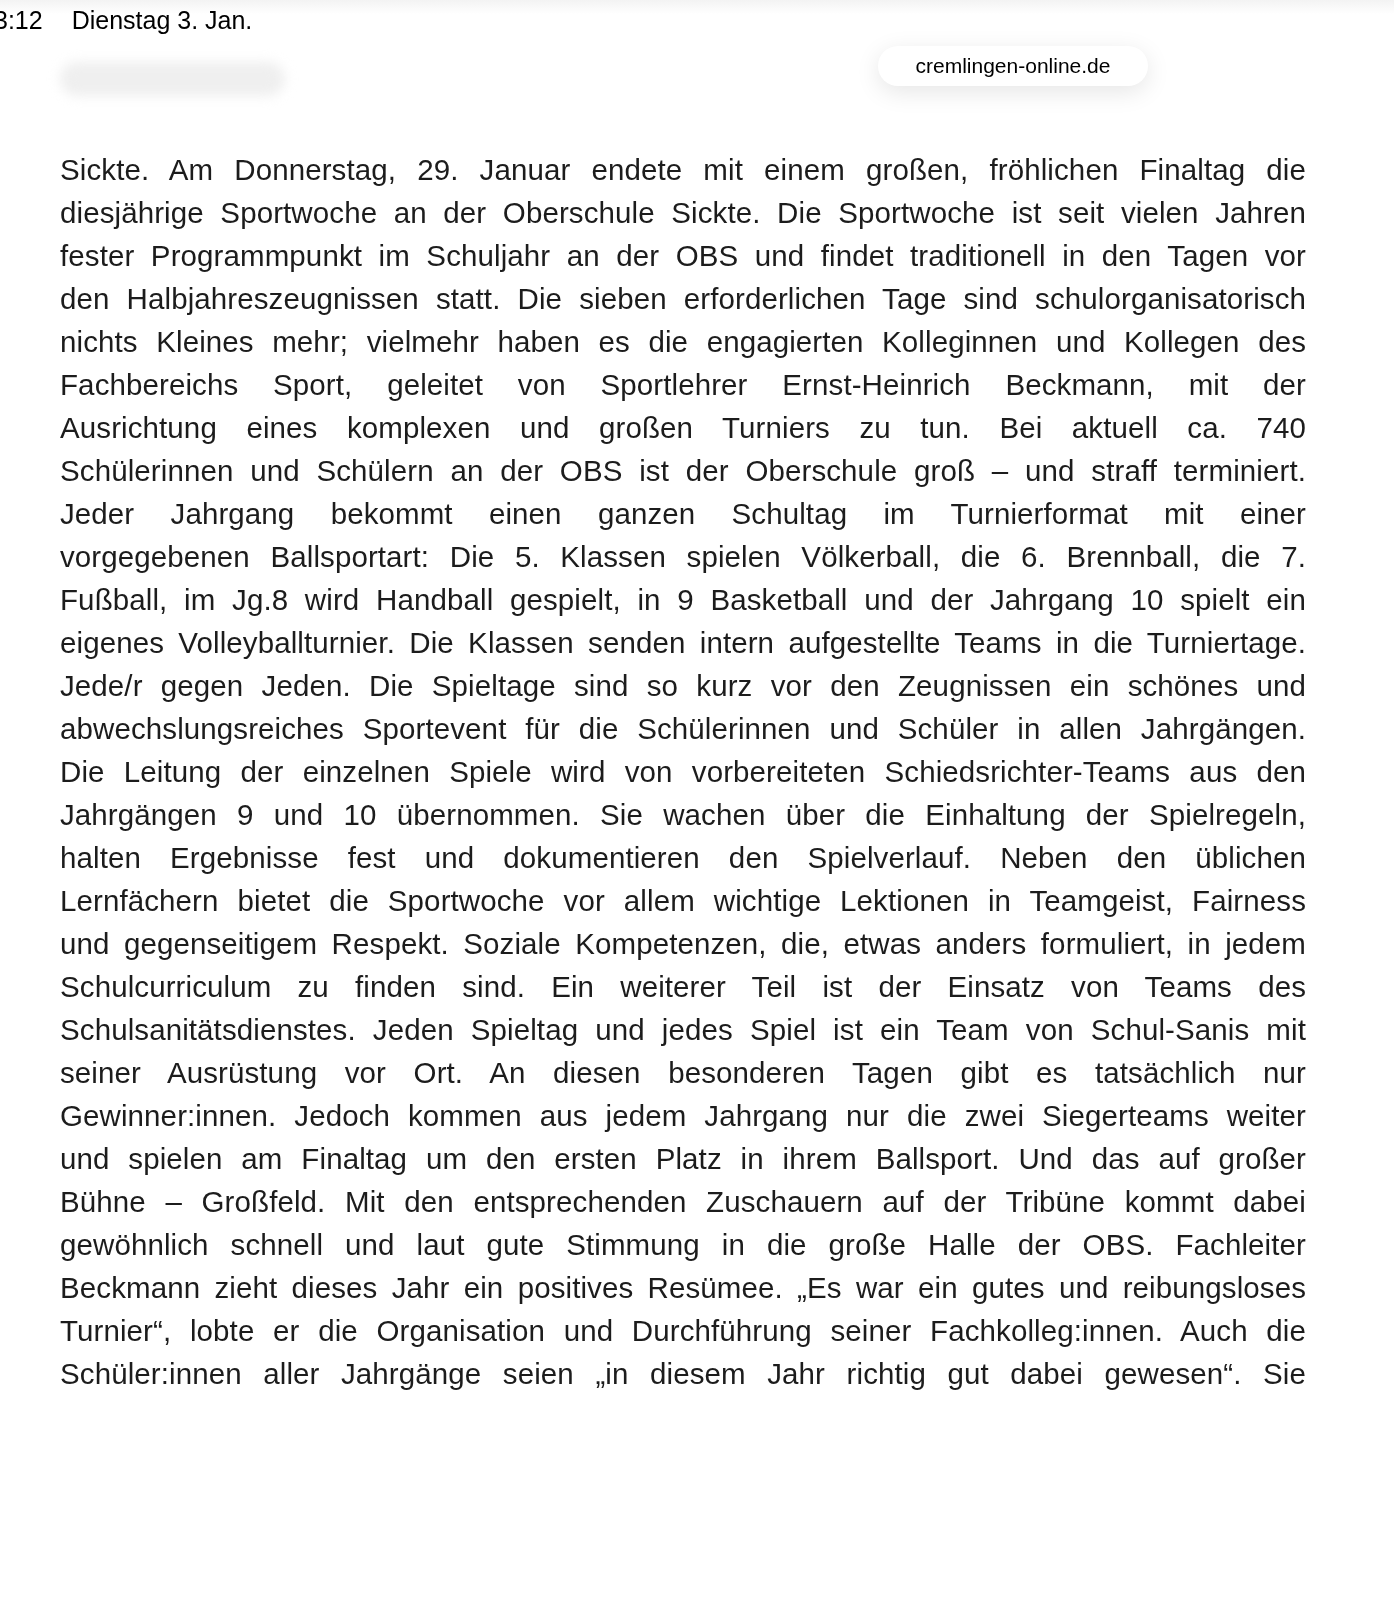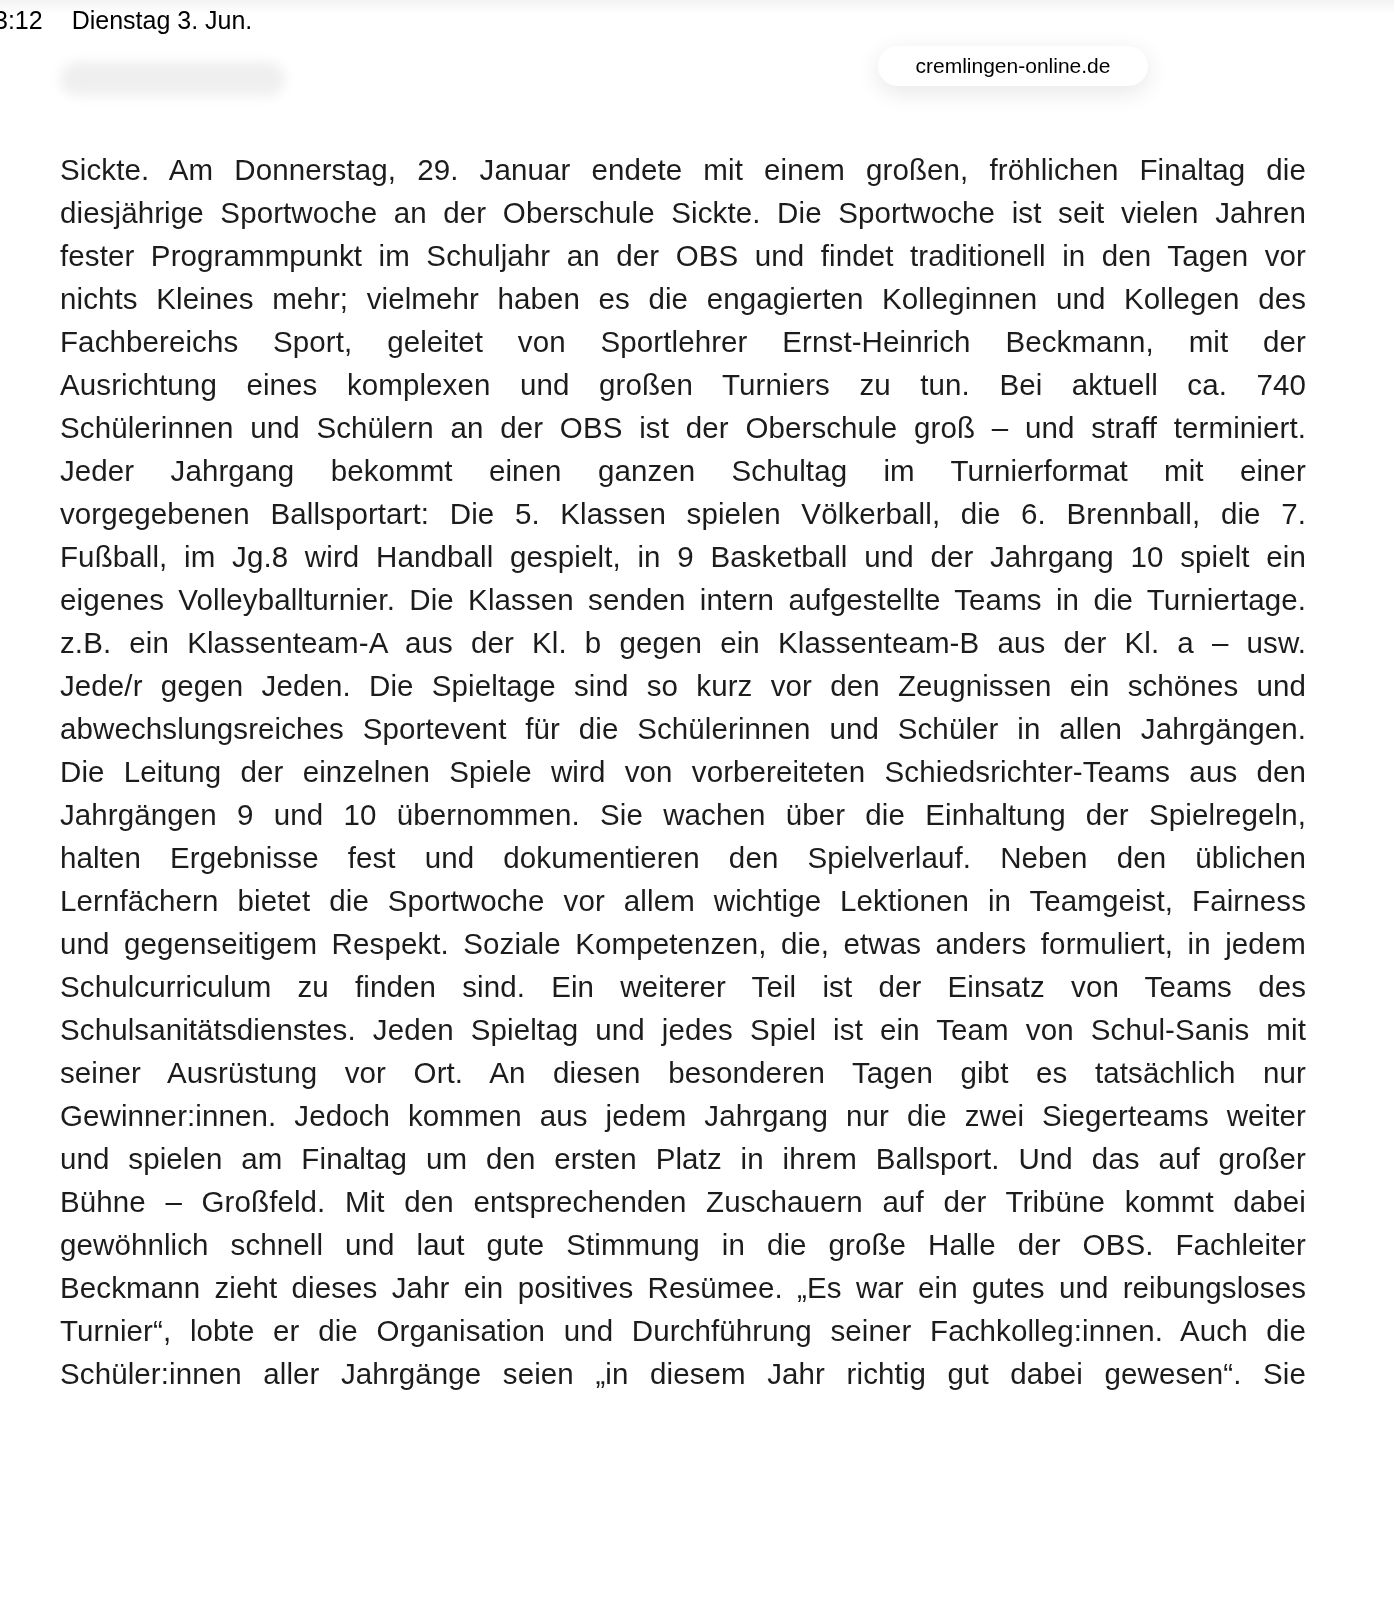--- a/index.html
+++ b/index.html
@@ -21,42 +21,42 @@
     text-align-last:justify; white-space:nowrap; overflow:hidden; letter-spacing:0.1px; }
   .line.last { text-align-last:left; }
 </style>
 </head>
 <body>
 
 <div class="topfade"></div>
 
 <div class="status">
   <span class="time">3:12</span>
-  <span>Dienstag 3. Jun.</span>
+  <span>Dienstag 3. Jan.</span>
 </div>
 
 <div class="blur-title"></div>
 
 <div class="url-pill">
   <span>cremlingen-online.de</span>
 </div>
 
 <div class="article" id="article">
     <div class="line">Sickte. Am Donnerstag, 29. Januar endete mit einem großen, fröhlichen Finaltag die</div>
     <div class="line">diesjährige Sportwoche an der Oberschule Sickte. Die Sportwoche ist seit vielen Jahren</div>
     <div class="line">fester Programmpunkt im Schuljahr an der OBS und findet traditionell in den Tagen vor</div>
+    <div class="line">den Halbjahreszeugnissen statt. Die sieben erforderlichen Tage sind schulorganisatorisch</div>
     <div class="line">nichts Kleines mehr; vielmehr haben es die engagierten Kolleginnen und Kollegen des</div>
     <div class="line">Fachbereichs Sport, geleitet von Sportlehrer Ernst-Heinrich Beckmann, mit der</div>
     <div class="line">Ausrichtung eines komplexen und großen Turniers zu tun. Bei aktuell ca. 740</div>
     <div class="line">Schülerinnen und Schülern an der OBS ist der Oberschule groß – und straff terminiert.</div>
     <div class="line">Jeder Jahrgang bekommt einen ganzen Schultag im Turnierformat mit einer</div>
     <div class="line">vorgegebenen Ballsportart: Die 5. Klassen spielen Völkerball, die 6. Brennball, die 7.</div>
     <div class="line">Fußball, im Jg.8 wird Handball gespielt, in 9 Basketball und der Jahrgang 10 spielt ein</div>
     <div class="line">eigenes Volleyballturnier. Die Klassen senden intern aufgestellte Teams in die Turniertage.</div>
-    <div class="line">z.B. ein Klassenteam-A aus der Kl. b gegen ein Klassenteam-B aus der Kl. a – usw.</div>
     <div class="line">Jede/r gegen Jeden. Die Spieltage sind so kurz vor den Zeugnissen ein schönes und</div>
     <div class="line">abwechslungsreiches Sportevent für die Schülerinnen und Schüler in allen Jahrgängen.</div>
     <div class="line">Die Leitung der einzelnen Spiele wird von vorbereiteten Schiedsrichter-Teams aus den</div>
     <div class="line">Jahrgängen 9 und 10 übernommen. Sie wachen über die Einhaltung der Spielregeln,</div>
     <div class="line">halten Ergebnisse fest und dokumentieren den Spielverlauf. Neben den üblichen</div>
     <div class="line">Lernfächern bietet die Sportwoche vor allem wichtige Lektionen in Teamgeist, Fairness</div>
     <div class="line">und gegenseitigem Respekt. Soziale Kompetenzen, die, etwas anders formuliert, in jedem</div>
     <div class="line">Schulcurriculum zu finden sind. Ein weiterer Teil ist der Einsatz von Teams des</div>
     <div class="line">Schulsanitätsdienstes. Jeden Spieltag und jedes Spiel ist ein Team von Schul-Sanis mit</div>
     <div class="line">seiner Ausrüstung vor Ort. An diesen besonderen Tagen gibt es tatsächlich nur</div>

